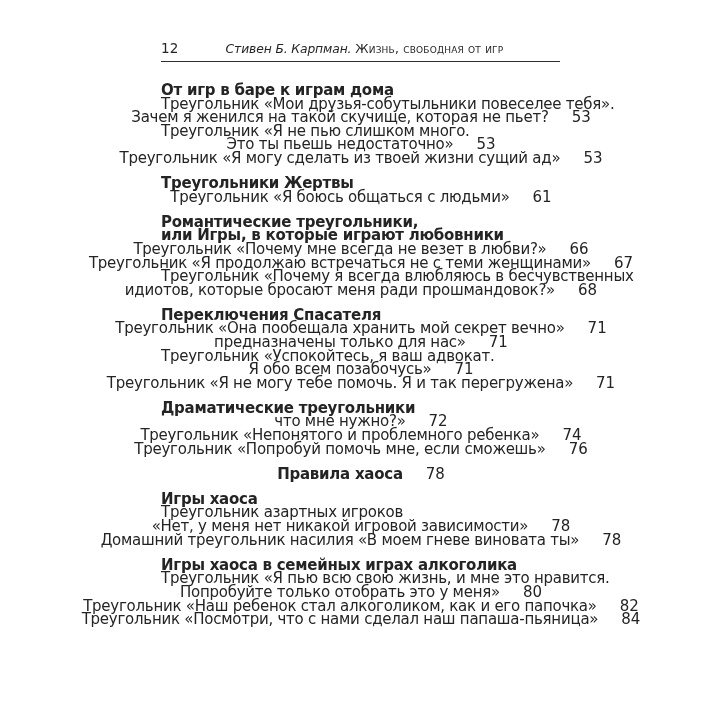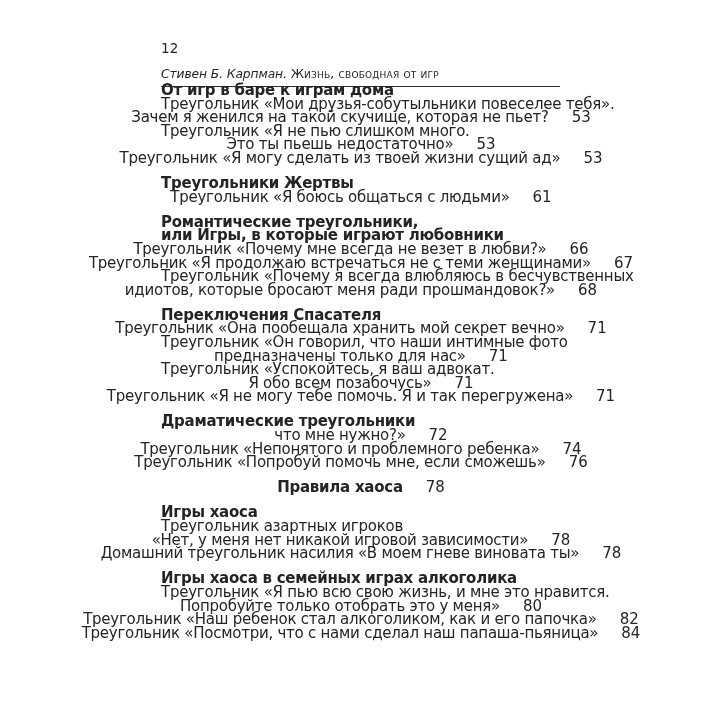--- a/index.html
+++ b/index.html
@@ -24,33 +24,33 @@
   .page-header {
     position: absolute;
     left: 161px;
     top: 40px;
     width: 399px;
     display: flex;
     align-items: baseline;
     gap: 11px;
     border-bottom: 1px solid #2e2e2e;
     padding-bottom: 5px;
-    flex-direction: column;
   }
   .pagenum {
     font-size: 13.5px;
     letter-spacing: 0.2px;
   }
   .running-title {
     font-size: 12.3px;
     letter-spacing: -0.1px;
     white-space: nowrap;
   }
   .running-title .author {
     font-style: italic;
+    margin-left: 36px;
   }
   .running-title .book-title {
     font-style: normal;
     font-variant: small-caps;
     letter-spacing: 0.2px;
     margin-top: 32px;
   }
   
   .toc {
     position: absolute;
@@ -137,21 +137,20 @@
           <span class="line-text">идиотов, которые бросают меня ради прошмандовок?»</span>
           <span class="page-ref">68</span>
         </div>
       </section>
       <section class="toc-section">
         <div class="sec-heading-line">Переключения Спасателя</div>
         <div class="toc-line">
           <span class="line-text">Треугольник «Она пообещала хранить мой секрет вечно»</span>
           <span class="page-ref">71</span>
         </div>
-        <div class="line-text">Треугольник «Он говорил, что наши интимные фото</div>
         <div class="toc-line">
           <span class="line-text">предназначены только для нас»</span>
           <span class="page-ref">71</span>
         </div>
         <div class="line-text">Треугольник «Успокойтесь, я ваш адвокат.</div>
         <div class="toc-line">
           <span class="line-text">Я обо всем позабочусь»</span>
           <span class="page-ref">71</span>
         </div>
         <div class="toc-line">

